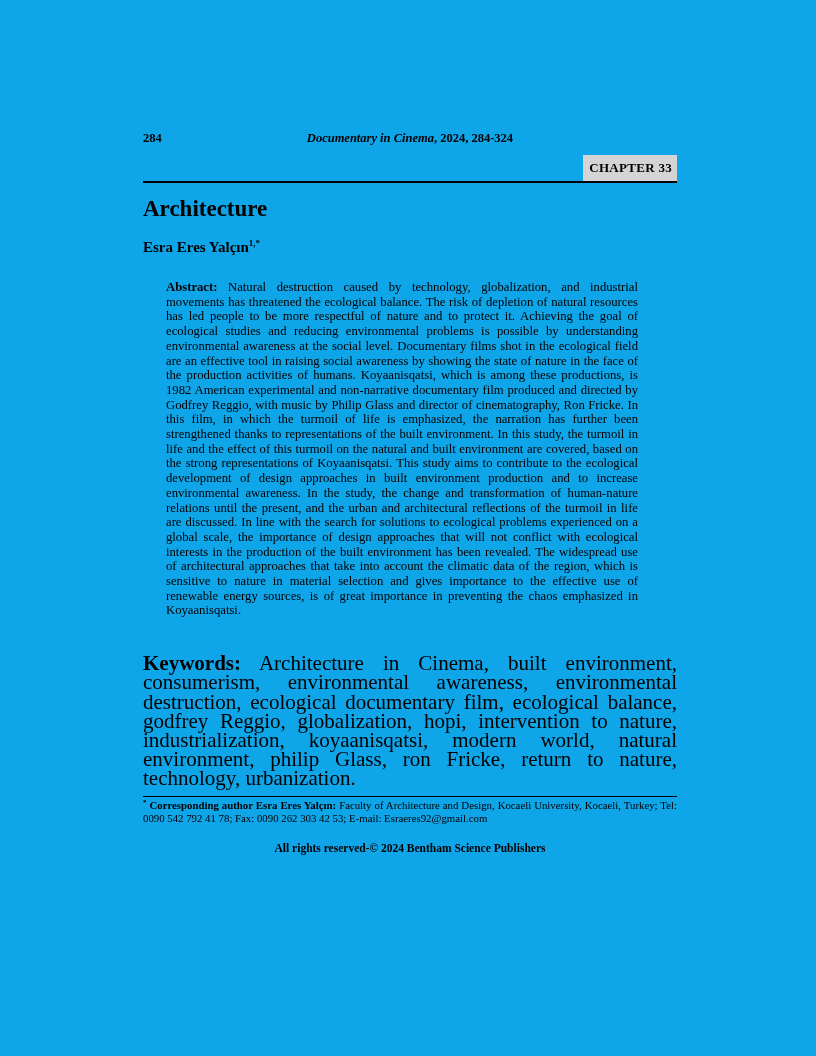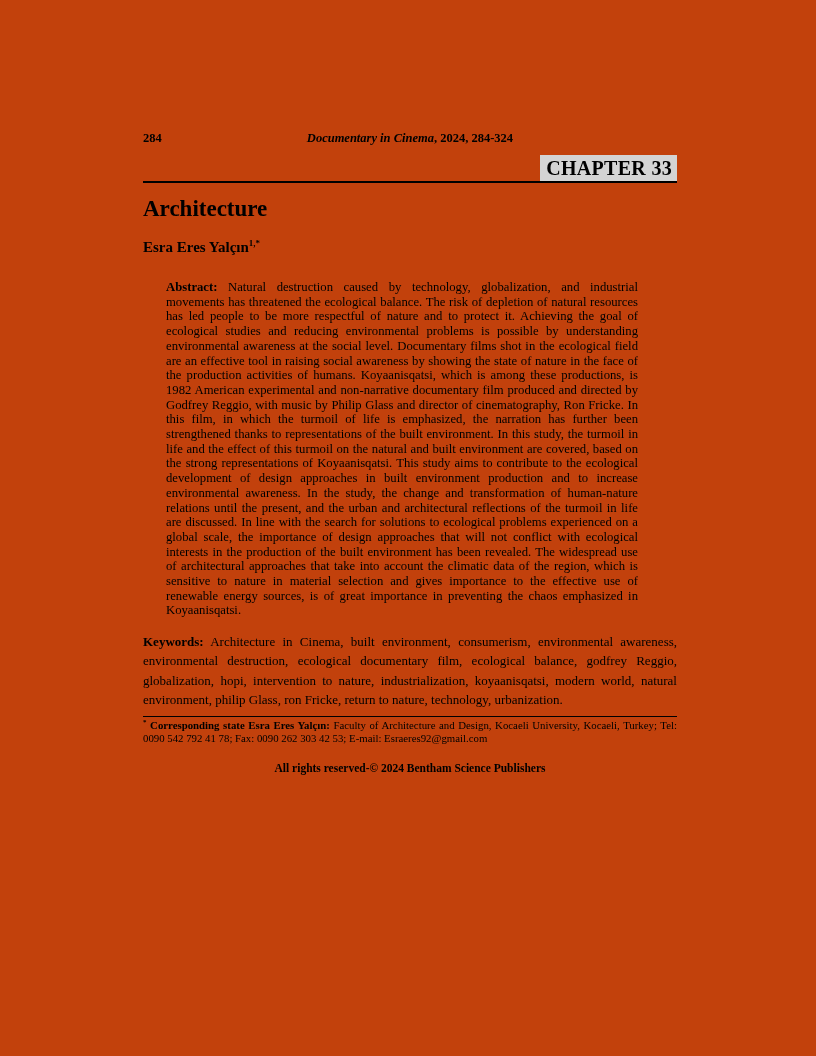--- a/index.html
+++ b/index.html
@@ -5,21 +5,21 @@
   * { margin: 0; padding: 0; box-sizing: border-box; }
   html, body { background: #ffffff; }
   body {
     font-family: "Liberation Serif", "DejaVu Serif", serif;
     color: #000000;
   }
   .page {
     position: relative;
     width: 816px;
     height: 1056px;
-    background: #c2410c;
+    background: #0ea5e9;
     overflow: hidden;
   }
   .content {
     position: absolute;
     left: 143px;
     top: 131px;
     width: 534px;
   }
   
   .running-head {
@@ -40,21 +40,21 @@
   
   .chapter-row {
     margin-top: 9px;
     text-align: right;
     border-bottom: 2px solid #000000;
     line-height: 0;
   }
   .chapter-label {
     display: inline-block;
     background: #d4d4d4;
-    font-size: 20px;
+    font-size: 13px;
     font-weight: bold;
     line-height: 26px;
     padding: 0 5px 0 6px;
     letter-spacing: 0.3px;
   }
   
   .doc-title {
     margin-top: 13px;
     font-size: 23px;
     font-weight: bold;
@@ -79,22 +79,22 @@
     margin-top: 24px;
     margin-left: 23px;
     margin-right: 39px;
     font-size: 12.7px;
     line-height: 14.7px;
     text-align: justify;
   }
   .abstract .label { font-weight: bold; }
   
   .keywords {
-    margin-top: 14px;
-    font-size: 13px;
+    margin-top: 36px;
+    font-size: 21px;
     line-height: 19.2px;
     text-align: justify;
   }
   .keywords .label { font-weight: bold; }
   
   .footnote-rule {
     margin-top: 7px;
     border-top: 1px solid #000000;
   }
   .footnote {
@@ -138,20 +138,20 @@
 
     <div class="author-line"><span>Esra Eres Yalçın</span><sup>1,*</sup></div>
 
 
     <p class="abstract"><span class="label">Abstract:</span><span> Natural destruction caused by technology, globalization, and industrial movements has threatened the ecological balance. The risk of depletion of natural resources has led people to be more respectful of nature and to protect it. Achieving the goal of ecological studies and reducing environmental problems is possible by understanding environmental awareness at the social level. Documentary films shot in the ecological field are an effective tool in raising social awareness by showing the state of nature in the face of the production activities of humans. Koyaanisqatsi, which is among these productions, is 1982 American experimental and non-narrative documentary film produced and directed by Godfrey Reggio, with music by Philip Glass and director of cinematography, Ron Fricke. In this film, in which the turmoil of life is emphasized, the narration has further been strengthened thanks to representations of the built environment. In this study, the turmoil in life and the effect of this turmoil on the natural and built environment are covered, based on the strong representations of Koyaanisqatsi. This study aims to contribute to the ecological development of design approaches in built environment production and to increase environmental awareness. In the study, the change and transformation of human-nature relations until the present, and the urban and architectural reflections of the turmoil in life are discussed. In line with the search for solutions to ecological problems experienced on a global scale, the importance of design approaches that will not conflict with ecological interests in the production of the built environment has been revealed. The widespread use of architectural approaches that take into account the climatic data of the region, which is sensitive to nature in material selection and gives importance to the effective use of renewable energy sources, is of great importance in preventing the chaos emphasized in Koyaanisqatsi.</span></p>
 
     <p class="keywords"><span class="label">Keywords:</span><span> Architecture in Cinema, built environment, consumerism, environmental awareness, environmental destruction, ecological documentary film, ecological balance, godfrey Reggio, globalization, hopi, intervention to nature, industrialization, koyaanisqatsi, modern world, natural environment, philip Glass, ron Fricke, return to nature, technology, urbanization.</span></p>
 
     <div class="footnote-rule"></div>
 
-    <p class="footnote"><span class="marker">*</span><span class="bold"> Corresponding state Esra Eres Yalçın:</span><span> Faculty of Architecture and Design, Kocaeli University, Kocaeli, Turkey; Tel: 0090 542 792 41 78; Fax: 0090 262 303 42 53; E-mail: Esraeres92@gmail.com</span></p>
+    <p class="footnote"><span class="marker">*</span><span class="bold"> Corresponding author Esra Eres Yalçın:</span><span> Faculty of Architecture and Design, Kocaeli University, Kocaeli, Turkey; Tel: 0090 542 792 41 78; Fax: 0090 262 303 42 53; E-mail: Esraeres92@gmail.com</span></p>
 
     <div class="pub-footer">
       <div>All rights reserved-© 2024 Bentham Science Publishers</div>
     </div>
 
   </div>
 </div>
 
 </body></html>

